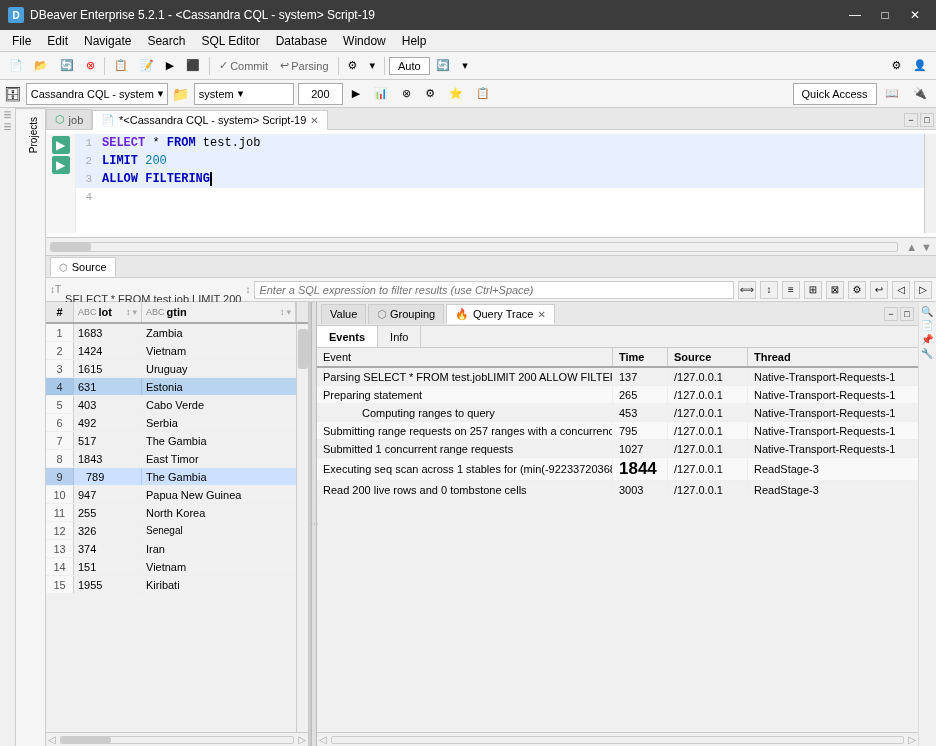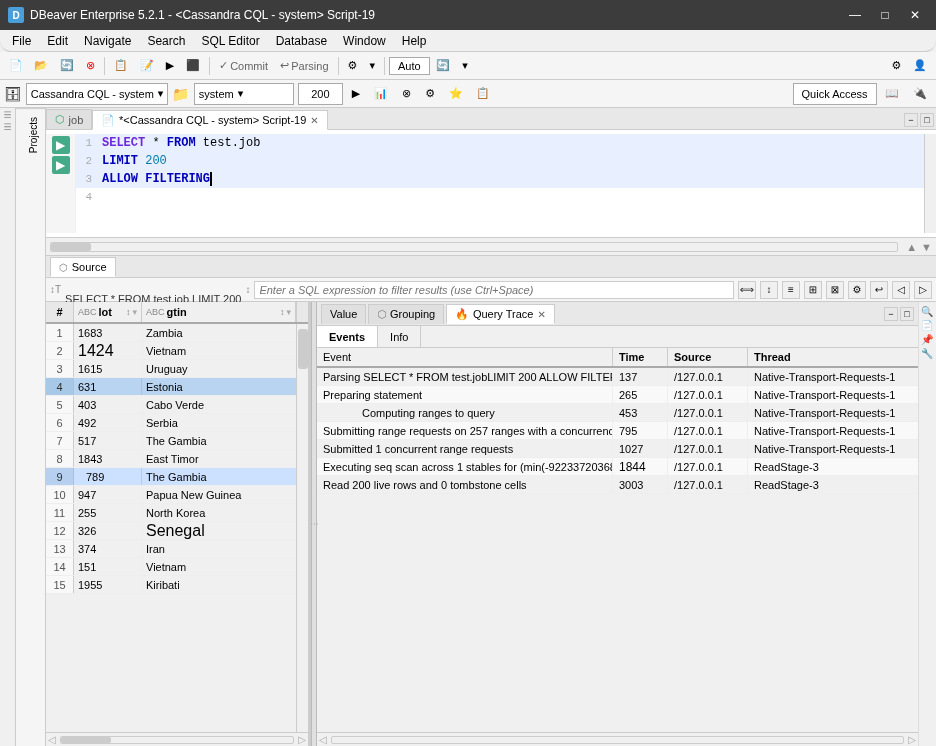--- a/index.html
+++ b/index.html
@@ -6,21 +6,21 @@
     body { font-family: 'Segoe UI', Arial, sans-serif; font-size: 12px; background: #f0f0f0; color: #000; width: 936px; height: 746px; overflow: hidden; }
     
     
     .title-bar { background: #3c3c3c; color: #fff; height: 30px; display: flex; align-items: center; justify-content: space-between; padding: 0 8px; font-size: 12px; }
     .title-bar-left { display: flex; align-items: center; gap: 6px; }
     .title-bar-icon { width: 16px; height: 16px; background: #4a9eda; border-radius: 2px; display: flex; align-items: center; justify-content: center; font-size: 10px; color: white; font-weight: bold; }
     .title-bar-controls { display: flex; gap: 4px; }
     .title-bar-btn { width: 26px; height: 20px; background: transparent; border: none; color: #fff; cursor: pointer; display: flex; align-items: center; justify-content: center; font-size: 12px; }
 
     
-    .menu-bar { background: #f0f0f0; height: 22px; display: flex; align-items: center; border-bottom: 1px solid #ccc; padding: 0 4px; border-radius: 11px; }
+    .menu-bar { background: #f0f0f0; height: 22px; display: flex; align-items: center; border-bottom: 1px solid #ccc; padding: 0 4px; }
     .menu-item { padding: 2px 8px; cursor: pointer; font-size: 12px; }
 
     
     .toolbar { background: #f5f5f5; height: 28px; display: flex; align-items: center; border-bottom: 1px solid #ccc; padding: 0 4px; gap: 2px; }
     .toolbar-btn { height: 22px; padding: 0 4px; background: transparent; border: 1px solid transparent; cursor: pointer; display: flex; align-items: center; gap: 2px; font-size: 11px; }
     .toolbar-separator { width: 1px; height: 18px; background: #ccc; margin: 0 2px; }
     .toolbar-commit { color: #666; }
     .toolbar-rollback { color: #666; }
     .auto-btn { background: #fff; border: 1px solid #aaa; padding: 2px 8px; font-size: 11px; cursor: pointer; }
 
@@ -237,21 +237,21 @@
             <div style="flex:1; overflow:hidden;">
 
               <div style="display:flex; border-bottom:1px solid #eee; height:18px;">
                 <div style="width:28px; padding:1px 4px; border-right:1px solid #ccc; font-size:11px; display:flex; align-items:center; justify-content:center; color:#555; background:#f8f8f8;">1</div>
                 <div style="width:68px; padding:1px 4px; border-right:1px solid #eee; font-size:11px; display:flex; align-items:center; overflow:hidden; white-space:nowrap;">1683</div>
                 <div style="flex:1; padding:1px 4px; font-size:11px; display:flex; align-items:center; overflow:hidden; white-space:nowrap;">Zambia</div>
               </div>
 
               <div style="display:flex; border-bottom:1px solid #eee; height:18px;">
                 <div style="width:28px; padding:1px 4px; border-right:1px solid #ccc; font-size:11px; display:flex; align-items:center; justify-content:center; color:#555; background:#f8f8f8;">2</div>
-                <div style="width:68px; padding:1px 4px; border-right:1px solid #eee; font-size:16px; display:flex; align-items:center; overflow:hidden; white-space:nowrap;">1424</div>
+                <div style="width:68px; padding:1px 4px; border-right:1px solid #eee; font-size:11px; display:flex; align-items:center; overflow:hidden; white-space:nowrap;">1424</div>
                 <div style="flex:1; padding:1px 4px; font-size:11px; display:flex; align-items:center; overflow:hidden; white-space:nowrap;">Vietnam</div>
               </div>
 
               <div style="display:flex; border-bottom:1px solid #eee; height:18px;">
                 <div style="width:28px; padding:1px 4px; border-right:1px solid #ccc; font-size:11px; display:flex; align-items:center; justify-content:center; color:#555; background:#f8f8f8;">3</div>
                 <div style="width:68px; padding:1px 4px; border-right:1px solid #eee; font-size:11px; display:flex; align-items:center; overflow:hidden; white-space:nowrap;">1615</div>
                 <div style="flex:1; padding:1px 4px; font-size:11px; display:flex; align-items:center; overflow:hidden; white-space:nowrap;">Uruguay</div>
               </div>
 
               <div style="display:flex; border-bottom:1px solid #eee; height:18px; background:#b8d4f0;">
@@ -298,21 +298,21 @@
 
               <div style="display:flex; border-bottom:1px solid #eee; height:18px;">
                 <div style="width:28px; padding:1px 4px; border-right:1px solid #ccc; font-size:11px; display:flex; align-items:center; justify-content:center; color:#555; background:#f8f8f8;">11</div>
                 <div style="width:68px; padding:1px 4px; border-right:1px solid #eee; font-size:11px; display:flex; align-items:center; overflow:hidden; white-space:nowrap;">255</div>
                 <div style="flex:1; padding:1px 4px; font-size:11px; display:flex; align-items:center; overflow:hidden; white-space:nowrap;">North Korea</div>
               </div>
 
               <div style="display:flex; border-bottom:1px solid #eee; height:18px;">
                 <div style="width:28px; padding:1px 4px; border-right:1px solid #ccc; font-size:11px; display:flex; align-items:center; justify-content:center; color:#555; background:#f8f8f8;">12</div>
                 <div style="width:68px; padding:1px 4px; border-right:1px solid #eee; font-size:11px; display:flex; align-items:center; overflow:hidden; white-space:nowrap;">326</div>
-                <div style="flex:1; padding:1px 4px; font-size:16px; display:flex; align-items:center; overflow:hidden; white-space:nowrap;text-align:right;">Senegal</div>
+                <div style="flex:1; padding:1px 4px; font-size:10px; display:flex; align-items:center; overflow:hidden; white-space:nowrap;text-align:right;">Senegal</div>
               </div>
 
               <div style="display:flex; border-bottom:1px solid #eee; height:18px;">
                 <div style="width:28px; padding:1px 4px; border-right:1px solid #ccc; font-size:11px; display:flex; align-items:center; justify-content:center; color:#555; background:#f8f8f8;">13</div>
                 <div style="width:68px; padding:1px 4px; border-right:1px solid #eee; font-size:11px; display:flex; align-items:center; overflow:hidden; white-space:nowrap;">374</div>
                 <div style="flex:1; padding:1px 4px; font-size:11px; display:flex; align-items:center; overflow:hidden; white-space:nowrap;">Iran</div>
               </div>
 
               <div style="display:flex; border-bottom:1px solid #eee; height:18px;">
                 <div style="width:28px; padding:1px 4px; border-right:1px solid #ccc; font-size:11px; display:flex; align-items:center; justify-content:center; color:#555; background:#f8f8f8;">14</div>
@@ -425,21 +425,21 @@
 
             <div style="display:flex; border-bottom:1px solid #eee; min-height:18px;">
               <div style="flex:1; padding:1px 6px; border-right:1px solid #eee; font-size:11px; display:flex; align-items:center; overflow:hidden; white-space:nowrap;">Submitted 1 concurrent range requests</div>
               <div style="width:55px; padding:1px 6px; border-right:1px solid #eee; font-size:11px; display:flex; align-items:center;">1027</div>
               <div style="width:80px; padding:1px 6px; border-right:1px solid #eee; font-size:11px; display:flex; align-items:center;">/127.0.0.1</div>
               <div style="width:170px; padding:1px 6px; font-size:11px; display:flex; align-items:center; overflow:hidden; white-space:nowrap;">Native-Transport-Requests-1</div>
             </div>
 
             <div style="display:flex; border-bottom:1px solid #eee; min-height:18px; background:#f9f9f9;">
               <div style="flex:1; padding:1px 6px; border-right:1px solid #eee; font-size:11px; display:flex; align-items:center; overflow:hidden; white-space:nowrap;">Executing seq scan across 1 stables for (min(-9223372036854...</div>
-              <div style="width:55px; padding:1px 6px; border-right:1px solid #eee; font-size:12px; display:flex; align-items:center;">1844</div>
+              <div style="width:55px; padding:1px 6px; border-right:1px solid #eee; font-size:17px; display:flex; align-items:center;font-weight:bold;">1844</div>
               <div style="width:80px; padding:1px 6px; border-right:1px solid #eee; font-size:11px; display:flex; align-items:center;">/127.0.0.1</div>
               <div style="width:170px; padding:1px 6px; font-size:11px; display:flex; align-items:center; overflow:hidden; white-space:nowrap;">ReadStage-3</div>
             </div>
 
             <div style="display:flex; border-bottom:1px solid #eee; min-height:18px;">
               <div style="flex:1; padding:1px 6px; border-right:1px solid #eee; font-size:11px; display:flex; align-items:center; overflow:hidden; white-space:nowrap;">Read 200 live rows and 0 tombstone cells</div>
               <div style="width:55px; padding:1px 6px; border-right:1px solid #eee; font-size:11px; display:flex; align-items:center;">3003</div>
               <div style="width:80px; padding:1px 6px; border-right:1px solid #eee; font-size:11px; display:flex; align-items:center;">/127.0.0.1</div>
               <div style="width:170px; padding:1px 6px; font-size:11px; display:flex; align-items:center; overflow:hidden; white-space:nowrap;">ReadStage-3</div>
             </div>

